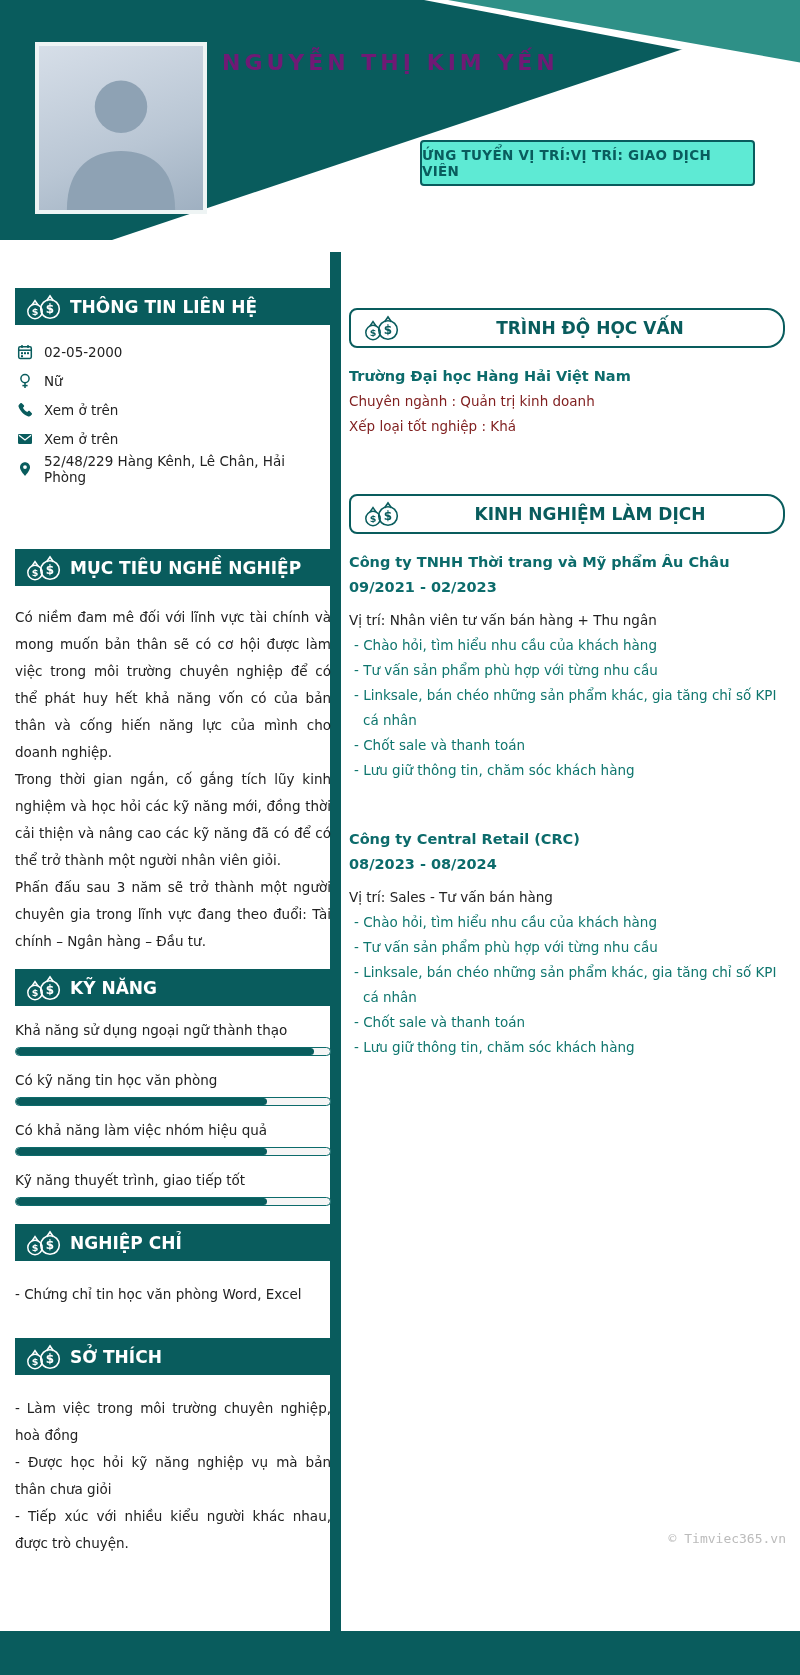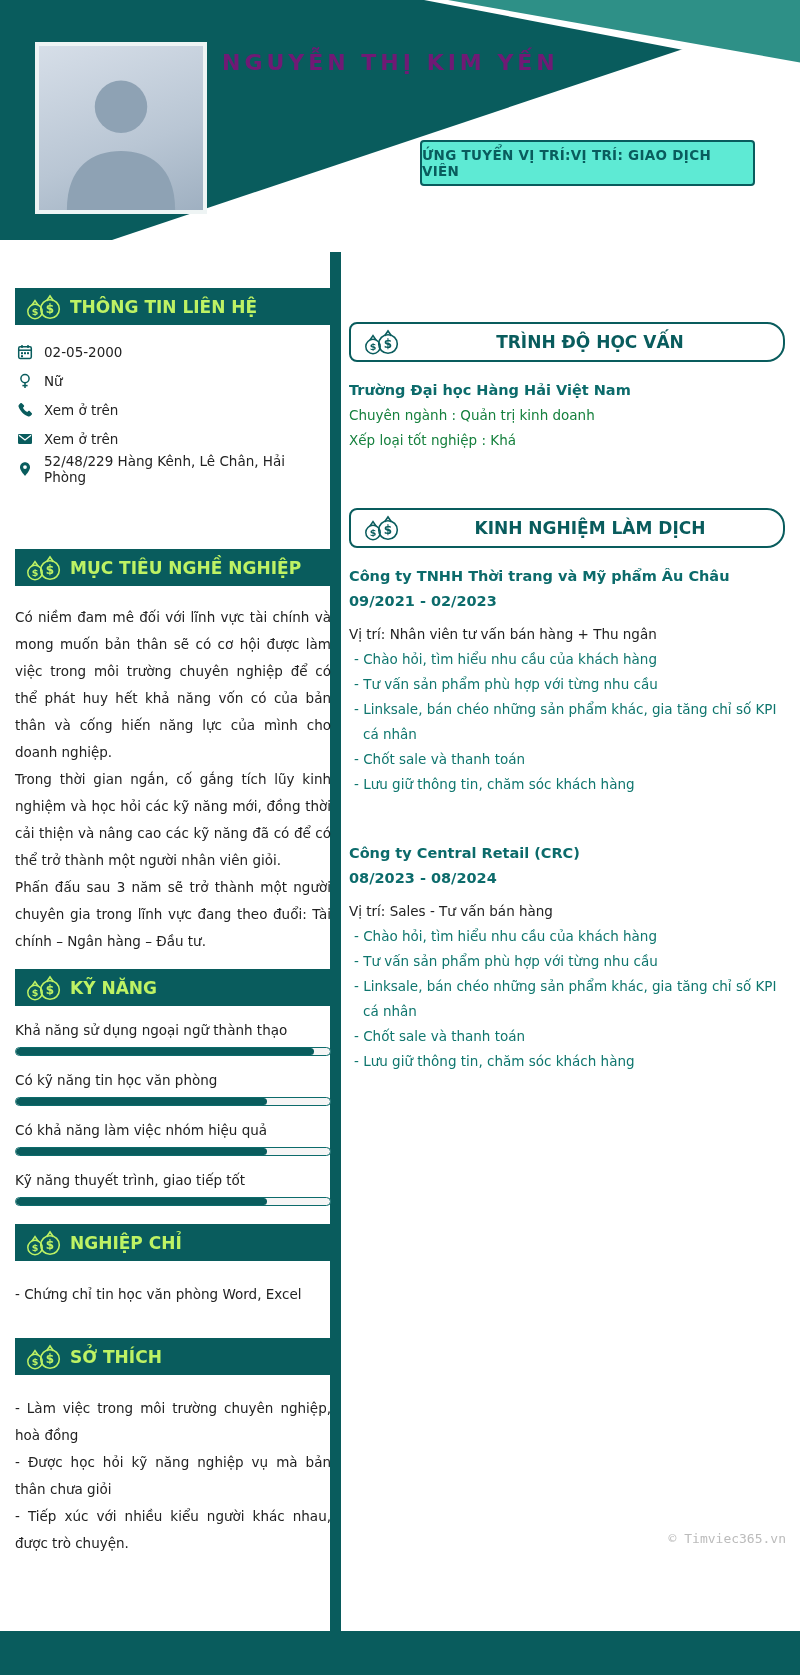--- a/index.html
+++ b/index.html
@@ -28,24 +28,24 @@
   
   .divider { position:absolute; left:330px; top:252px; width:11px; height:1379px; background:#095c5d; }
   .footer-bar { position:absolute; left:0; bottom:0; width:800px; height:44px; background:#095c5d; }
   .watermark { position:absolute; top:1531px; right:14px; color:#bbbbbb;
            font-family:"DejaVu Sans Mono", monospace; font-size:13px; }
 
   .left-col  { position:absolute; left:15px;  top:252px; width:316px; }
   .right-col { position:absolute; left:349px; top:308px; width:436px; }
 
   
-  .sec-head { background:#095c5d; color:#bef264; height:37px; display:flex; align-items:center;
+  .sec-head { background:#095c5d; color:#ffffff; height:37px; display:flex; align-items:center;
            gap:9px; padding:0 10px; font-size:17px; font-weight:bold; }
   .sec-head-r { border:2px solid #095c5d; color:#095c5d; height:40px; border-radius:8px 18px 18px 8px;
-           display:flex; align-items:center; gap:10px; padding:0 12px; font-size:17px; font-weight:bold;margin-top:14px; }
+           display:flex; align-items:center; gap:10px; padding:0 12px; font-size:17px; font-weight:bold; }
   .sec-head-r .sec-title-r { flex:1; text-align:center; }
   .bags { width:36px; height:26px; flex:0 0 auto; }
 
   
   .contact-list { margin:12px 0 0 2px; }
   .contact-row { display:flex; align-items:center; gap:11px; min-height:29px;
            font-size:13.5px; color:#222; }
   .contact-row svg { width:16px; height:16px; color:#095c5d; flex:0 0 auto; }
 
   .para { margin-top:18px; font-size:13.5px; line-height:27px; color:#222; text-align:justify; }
@@ -55,21 +55,21 @@
   .skill-label { font-size:13.5px; color:#222; }
   .skill-track { margin-top:9px; height:9px; border:1px solid #0c6b6b; border-radius:6px;
            background:#f5f5f5; overflow:hidden; }
   .skill-fill { height:100%; background:#095c5d; border-radius:6px; }
 
   .simple-lines { margin-top:20px; font-size:13.5px; line-height:27px; color:#222; text-align:justify; }
 
   
   .school-name, .job-company, .job-period { color:#0c6b6b; font-weight:bold; font-size:14.5px; line-height:25px; }
   .edu-block { margin-top:16px; }
-  .edu-line { font-size:13.5px; color:#15803d; line-height:25px; }
+  .edu-line { font-size:13.5px; color:#7f1d1d; line-height:25px; }
   .exp-head-gap { margin-top:55px; }
   .job { margin-top:16px; }
   .job + .job { margin-top:44px; }
   .job-role { margin-top:8px; font-size:13.5px; color:#222; line-height:25px; }
   .job-bullets { font-size:13.5px; color:#0f766e; line-height:25px; }
   .job-bullets div { padding-left:14px; text-indent:-9px; }
 
   .mt-contact { margin-top:36px; }
   .mt-objective { margin-top:64px; }
   .mt-skills { margin-top:14px; }

